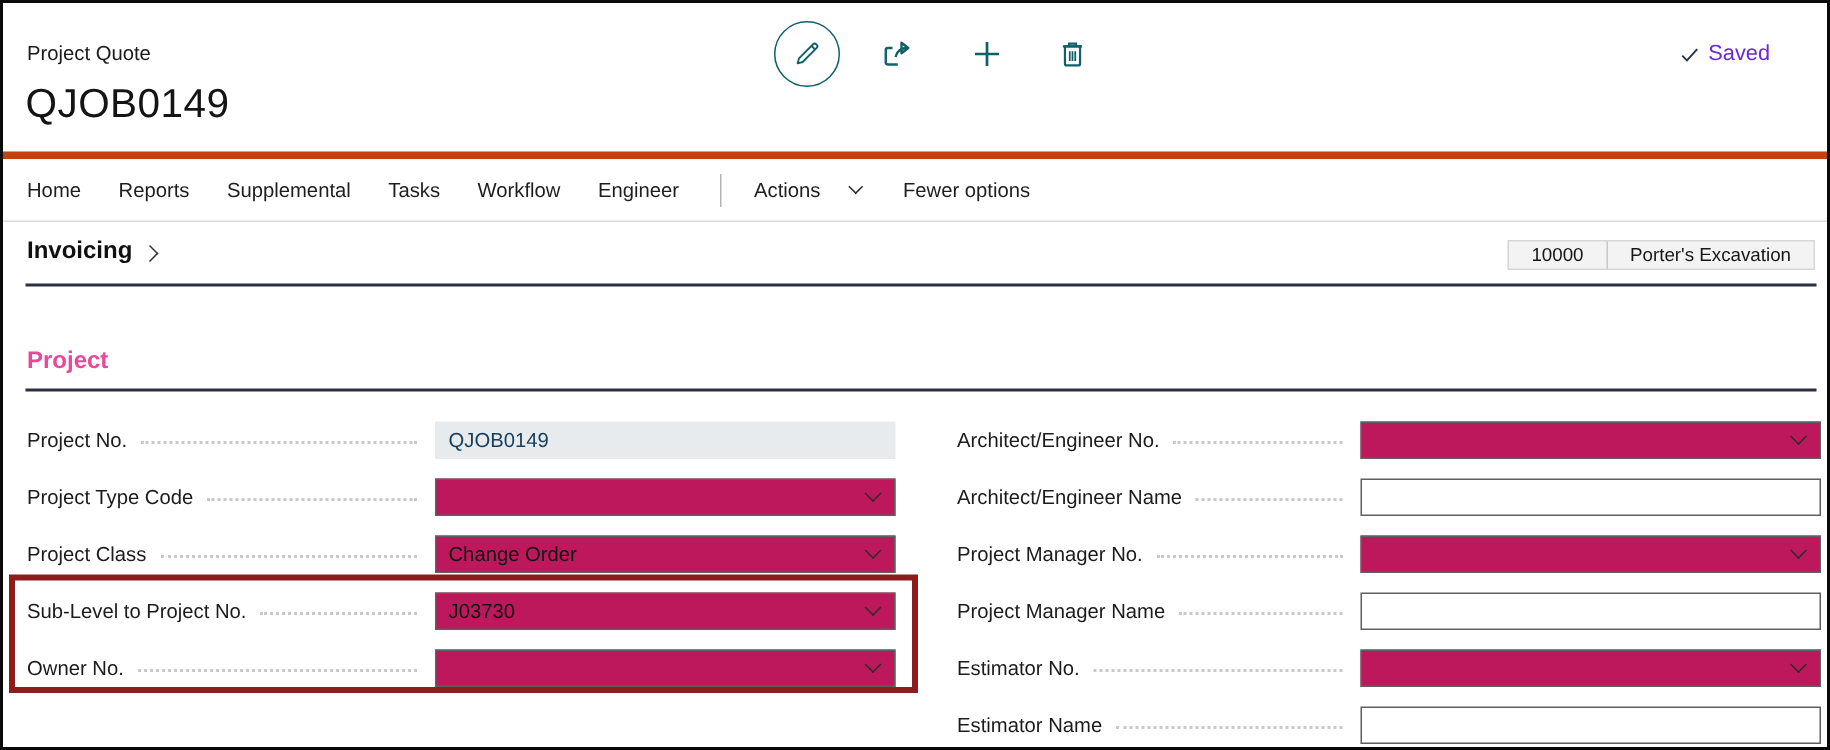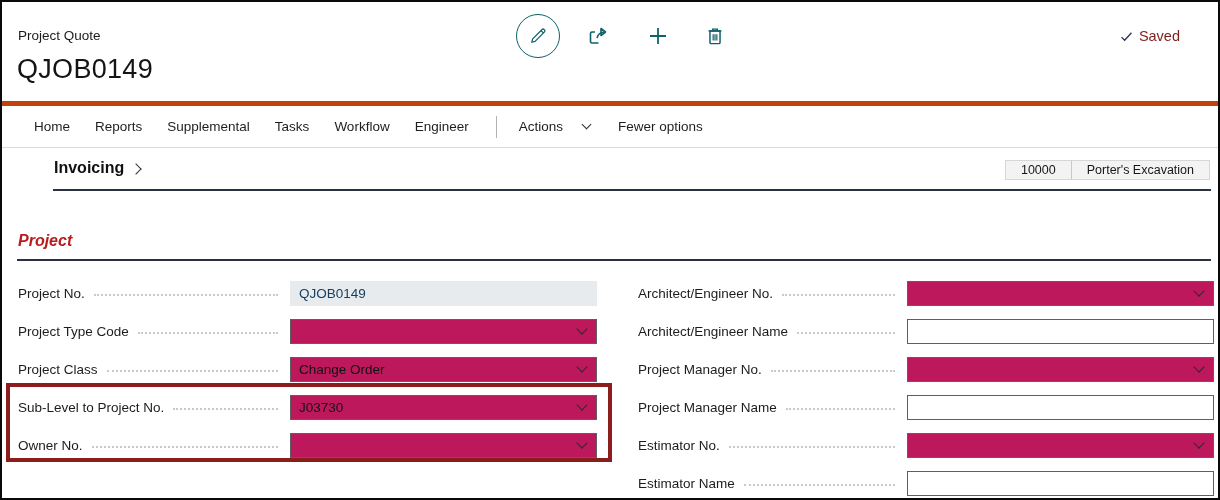--- a/index.html
+++ b/index.html
@@ -22,45 +22,45 @@
   .edit-circle {
     width: 44px; height: 44px; border: 1.6px solid #0f6168; border-radius: 50%;
     display: flex; align-items: center; justify-content: center; cursor: pointer;
   }
   .tool-btn { display: flex; align-items: center; justify-content: center; cursor: pointer; }
   .tool-share { margin-left: 26px; }
   .tool-new   { margin-left: 36px; }
   .tool-del   { margin-left: 34px; }
 
   .saved { position: absolute; right: 38px; top: 26px; display: flex; align-items: center; gap: 5px;
-           font-size: 14.5px; color: #7f1d1d; }
-
-  
-  .menubar { height: 42px; display: flex; align-items: center; padding-left: 32px;
+           font-size: 14.5px; color: #6d28d9; }
+
+  
+  .menubar { height: 42px; display: flex; align-items: center; padding-left: 16px;
              border-bottom: 1px solid #dadada; font-size: 13.5px; color: #1e1e1e; }
   .menu-item { margin-right: 25px; cursor: pointer; white-space: nowrap; }
   .menu-divider { width: 1px; height: 22px; background: #b3b3b3; margin: 0 22px 0 2px; }
   .menu-drop { display: flex; align-items: center; gap: 20px; margin-right: 28px; cursor: pointer; }
   .chev-down-sm { width: 7px; height: 7px; border-right: 1.4px solid #2c2c2c; border-bottom: 1.4px solid #2c2c2c;
                   transform: rotate(45deg); margin-top: -4px; }
 
   
-  .invoicing { position: relative; height: 43px; margin-left: 36px; }
+  .invoicing { position: relative; height: 43px; }
   .invoicing-rule { position: absolute; left: 15px; right: 7px; bottom: 0; height: 2px; background: #2a3140; }
   .invoicing-title { position: absolute; left: 16px; top: 11px; display: flex; align-items: center; gap: 8px;
                      font-size: 16px; font-weight: 700; color: #101010; cursor: pointer; }
   .chev-right { width: 8px; height: 8px; border-right: 1.8px solid #333; border-bottom: 1.8px solid #333;
                 transform: rotate(-45deg); margin-top: 1px; }
   .badges { position: absolute; right: 8px; top: 12px; display: flex; }
   .badge { background: #f3f3f3; border: 1px solid #d7d7d7; color: #171717; font-size: 12.5px;
            padding: 2px 15px; white-space: nowrap; cursor: pointer; }
   .badge + .badge { border-left: 1px solid #c9c9c9; margin-left: -1px; }
 
   
-  .project-heading { position: absolute; left: 16px; top: 230px; font-size: 16px; font-weight: 700; color: #b91c1c; font-style: italic; }
+  .project-heading { position: absolute; left: 16px; top: 230px; font-size: 16px; font-weight: 700; color: #ec4899; }
   .project-rule { position: absolute; left: 15px; right: 7px; top: 257px; height: 2px; background: #2a3140; }
 
   
   .form { position: absolute; left: 0; top: 272px; right: 0; }
   .col { position: absolute; top: 0; }
   .col-left  { left: 16px;  width: 579px; }
   .col-right { left: 636px; width: 576px; }
   .form-row { height: 38px; display: flex; align-items: center; }
   .field-label { font-size: 13.5px; color: #1c1c1c; white-space: nowrap; }
   .leader { flex: 1; height: 0; border-bottom: 2px dotted #c7cacd; margin: 4px 12px 0 9px; }

